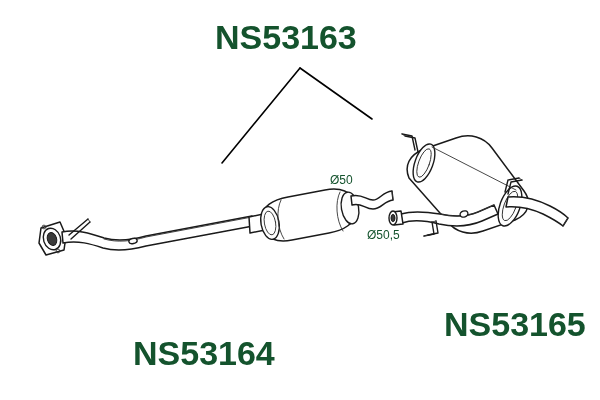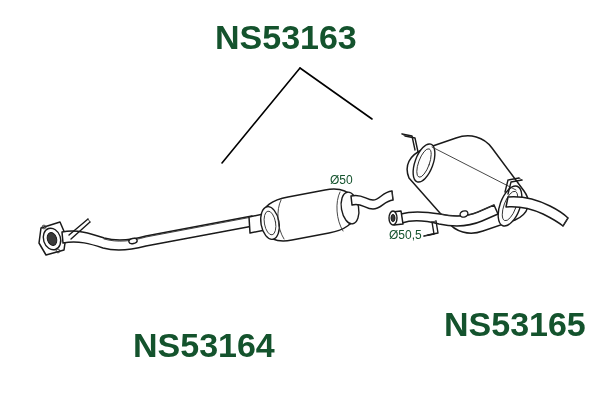--- a/index.html
+++ b/index.html
@@ -15,24 +15,24 @@
   .lbl{
     position:absolute;
     color:#14532d;
     font-weight:bold;
     white-space:nowrap;
     letter-spacing:0px;
   }
   .lbl-part{font-size:34px;line-height:34px;}
   .lbl-dim{font-size:12px;line-height:16px;font-weight:normal;}
   #t-163{left:215px;top:20px;}
-  #t-164{left:133px;top:328px;}
+  #t-164{left:133px;top:336px;}
   #t-165{left:400px;top:307px;margin-left:44px;}
   #d-50{left:330px;top:172px;}
-  #d-505{left:389px;top:227px;}
+  #d-505{left:367px;top:227px;}
 </style>
 </head>
 <body>
 
 <div id="stage">
 
   <svg id="drawing" viewBox="0 0 600 400">
     <defs>
       <style>
         .ln{fill:none;stroke:#1a1a1a;stroke-width:1.4;stroke-linecap:round;stroke-linejoin:round;}

